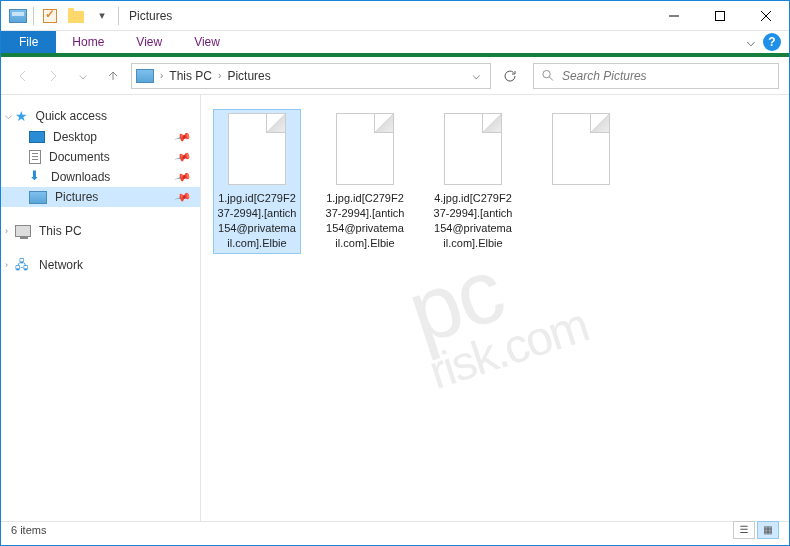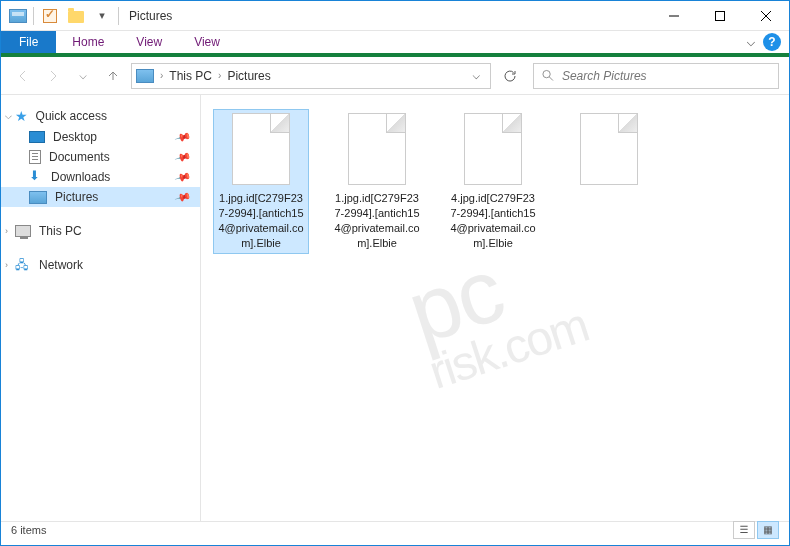--- a/index.html
+++ b/index.html
@@ -51,21 +51,21 @@
 .doc-icon::after { content:''; position:absolute; left:2px; top:2px; right:2px; height:1px; background:#888; box-shadow:0 3px 0 #888, 0 6px 0 #888; }
 .dl-icon { width:14px; height:14px; position:relative; }
 .dl-icon::before { content:'⬇'; color:#2a8dd4; font-size:13px; position:absolute; left:0; top:-2px; }
 .pic-icon { width:18px; height:13px; background:linear-gradient(180deg,#7ec0ee,#5aa5d8); border:1px solid #4a8cc0; }
 .pc-icon { width:16px; height:12px; background:#ddd; border:1px solid #888; position:relative; }
 .pc-icon::after { content:''; position:absolute; left:4px; bottom:-3px; width:8px; height:2px; background:#888; }
 .net-icon { width:16px; height:12px; position:relative; }
 .net-icon::before { content:'🖧'; font-size:12px; position:absolute; left:0; top:-3px; color:#2a8dd4; }
 
 .files-pane { flex:1; padding:14px 12px; display:flex; flex-wrap:wrap; align-content:flex-start; gap:10px 20px; overflow:auto; position:relative; }
-.file-item { width:96px; display:flex; flex-direction:column; align-items:center; text-align:center; padding:4px; }
+.file-item { width:88px; display:flex; flex-direction:column; align-items:center; text-align:center; padding:4px; }
 .file-item.selected { background:#cde8ff; border:1px solid #8fc8f0; padding:3px; }
 .file-thumb { width:58px; height:72px; background:#fff; border:1px solid #ccc; position:relative; margin-bottom:6px; }
 .file-thumb::before { content:''; position:absolute; right:0; top:0; width:18px; height:18px; background:linear-gradient(135deg,#fff 0%,#fff 48%,#ddd 50%,#eee 100%); border-left:1px solid #ccc; border-bottom:1px solid #ccc; }
 .file-name { font-size:11px; color:#222; line-height:1.35; word-break:break-all; }
 
 .watermark { position:absolute; top:50%; left:50%; transform:translate(-50%,-50%) rotate(-18deg); font-size:90px; font-weight:300; color:rgba(180,180,180,0.25); pointer-events:none; font-family:Arial,sans-serif; letter-spacing:-2px; white-space:nowrap; z-index:0; }
 .watermark .sub { font-size:48px; display:block; max-width:520px; white-space:normal; margin-top:-18px; }
 
 .statusbar { height:16px; border-top:1px solid #e5e5e5; display:flex; align-items:center; padding:0 10px; font-size:11px; color:#444; }
 .statusbar-right { margin-left:auto; display:flex; gap:2px; }

